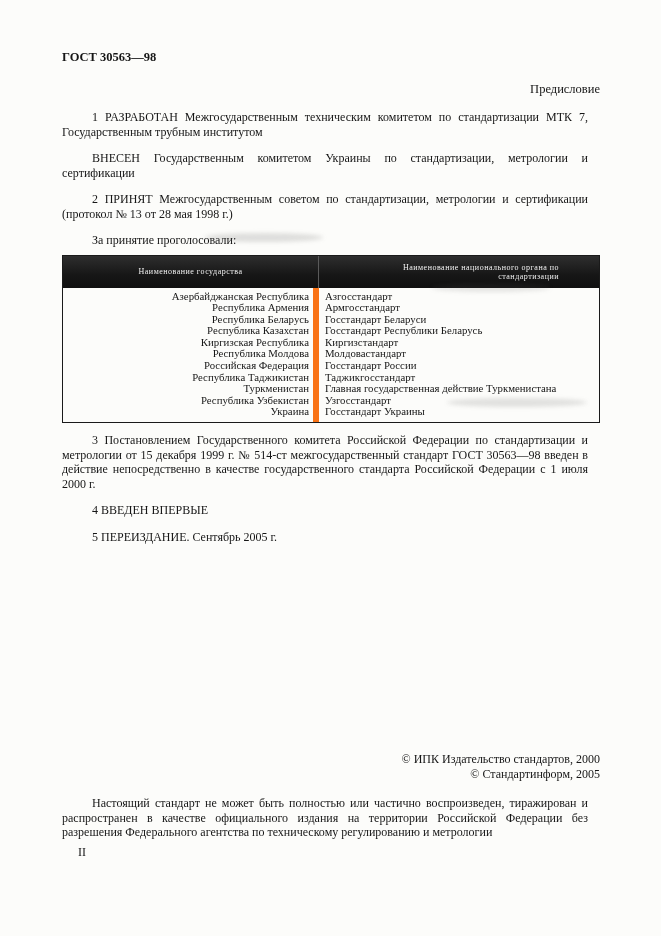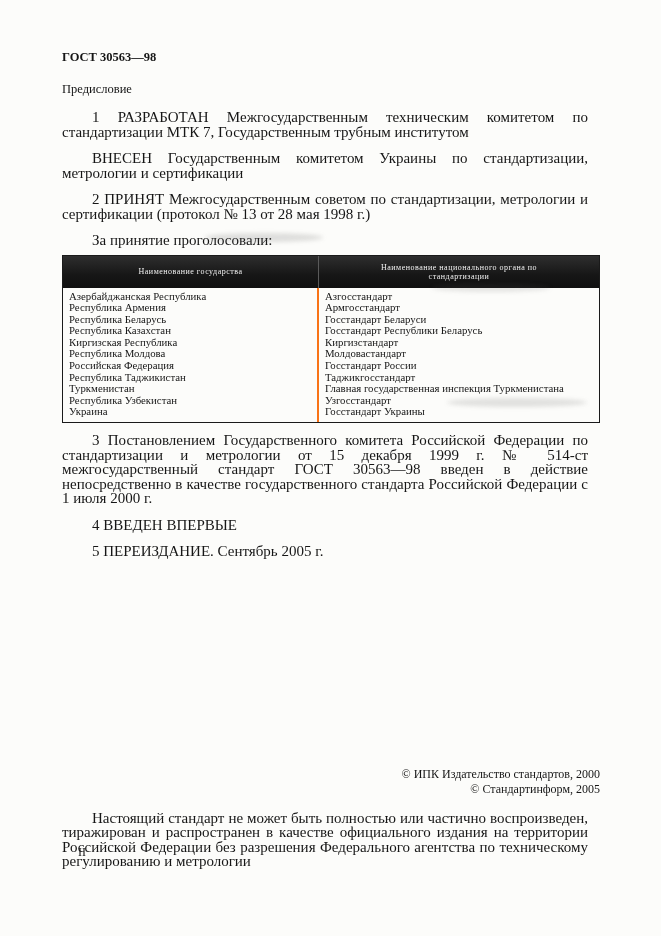--- a/index.html
+++ b/index.html
@@ -15,25 +15,25 @@
     overflow:hidden;
   }
   .doc-number{
     font-weight:bold;
     font-size:12.5px;
     margin:0 0 17px 0;
   }
   .title{
     font-size:12.5px;
     font-weight:normal;
-    text-align:left;
+    text-align:right;
     margin:0 0 13px 0;
   }
   .para{
-    font-size:15px;
+    font-size:12px;
     line-height:14.5px;
     text-align:justify;
     text-indent:30px;
     margin:0 12px 12px 0;
   }
   .vote-label{margin-bottom:7px;}
   
   .gtable{
     border:1px solid #1a1a1a;
     margin:0 0 10px 0;
@@ -47,30 +47,30 @@
     display:flex;align-items:center;justify-content:center;
     text-align:center;
     font-size:8px;
     letter-spacing:.5px;
     padding:6px 4px;
     box-sizing:border-box;
     min-height:32px;
   }
   .gth-left{width:256px;border-right:1px solid #5a5a5a;}
   .gth-right{flex:1;}
-  .gth-right .wrapbox{display:block;max-width:200px;margin:0 auto;}
+  .gth-right .wrapbox{display:block;max-width:200px;margin:0 auto;text-align:right;}
   .gtable-body{display:flex;}
   .gcol{
     box-sizing:border-box;
     font-size:10.8px;
     line-height:11.6px;
     padding:3px 4px 4px 6px;
   }
   .gcol div{white-space:nowrap;overflow:hidden;}
-  .gcol-left{width:256px;border-right:2px solid #f97316;}
+  .gcol-left{width:256px;border-right:6px solid #f97316;text-align:right;}
   .gcol-right{flex:1;}
   
   .copyright{
     margin-top:208px;
     text-align:right;
     font-size:12px;
     line-height:15px;
   }
   .footer-para{
     margin-top:14px;
@@ -134,21 +134,21 @@
       </div>
       <div class="gcol gcol-right">
         <div>Азгосстандарт</div>
         <div>Армгосстандарт</div>
         <div>Госстандарт Беларуси</div>
         <div>Госстандарт Республики Беларусь</div>
         <div>Киргизстандарт</div>
         <div>Молдовастандарт</div>
         <div>Госстандарт России</div>
         <div>Таджикгосстандарт</div>
-        <div>Главная государственная инспекция Туркменистана</div>
+        <div>Главная государственная действие Туркменистана</div>
         <div>Узгосстандарт</div>
         <div>Госстандарт Украины</div>
       </div>
     </div>
   </div>
 
   <p class="para">3 Постановлением Государственного комитета Российской Федерации по стандартизации и метрологии от 15 декабря 1999 г. № 514-ст межгосударственный стандарт ГОСТ 30563—98 введен в действие непосредственно в качестве государственного стандарта Российской Федерации с 1 июля 2000 г.</p>
 
   <p class="para">4 ВВЕДЕН ВПЕРВЫЕ</p>
 

